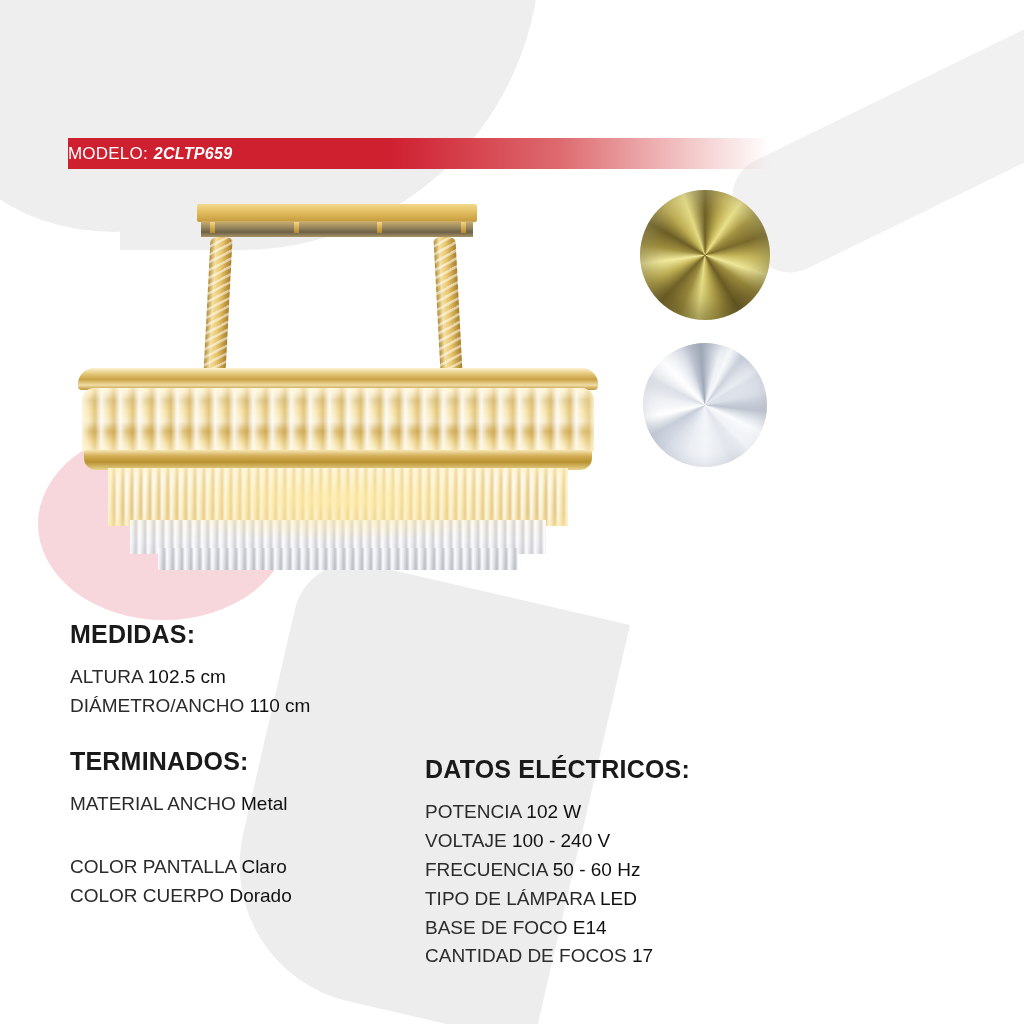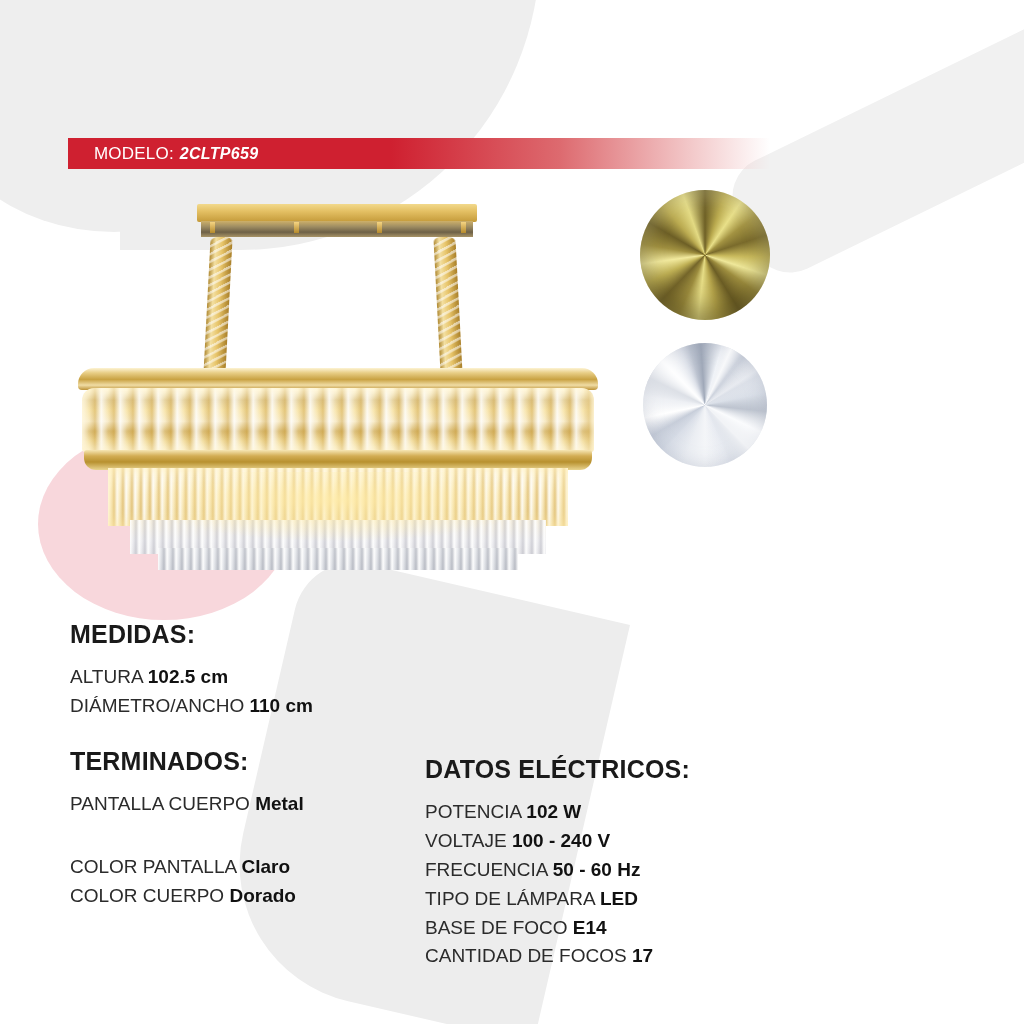--- a/index.html
+++ b/index.html
@@ -72,21 +72,21 @@
   
   .banner {
     position: absolute;
     left: 68px;
     top: 138px;
     width: 702px;
     height: 31px;
     background: linear-gradient(90deg, #cf2030 0%, #cf2030 46%, #dd6a6f 70%, #f2c5c6 88%, rgba(255,255,255,0) 100%);
     display: flex;
     align-items: center;
-    padding-left: 26px;
+    padding-left: 0;
     box-sizing: border-box;
   }
   .banner-label {
     color: #ffffff;
     font-size: 17px;
     font-weight: 400;
     letter-spacing: 0.2px;
     white-space: nowrap;
   }
   .banner-model {
@@ -238,21 +238,21 @@
     margin: 0 0 14px 0;
     white-space: nowrap;
   }
   .spec-line {
     font-size: 19px;
     font-weight: 400;
     color: #2b2b2b;
     line-height: 1.52;
     white-space: nowrap;
   }
-  .spec-line b { font-weight: 700; color: #111111; }
+  .spec-line b { font-weight: 400; color: #111111; }
   .block-gap { height: 26px; }
   .group-gap { height: 34px; }
 </style>
 </head>
 <body>
 
 <div id="page">
 
   <div class="bg-layer">
     <div class="bg-circle-grey"></div>
@@ -303,21 +303,21 @@
     <div class="spec-line">
       <span>DIÁMETRO/ANCHO</span>
       <b>110 cm</b>
     </div>
 
     <div class="block-gap"></div>
 
     <div class="spec-heading">TERMINADOS:</div>
 
     <div class="spec-line">
-      <span>PANTALLA CUERPO</span>
+      <span>MATERIAL ANCHO</span>
       <b>Metal</b>
     </div>
 
     <div class="group-gap"></div>
 
     <div class="spec-line">
       <span>COLOR PANTALLA</span>
       <b>Claro</b>
     </div>
     <div class="spec-line">

